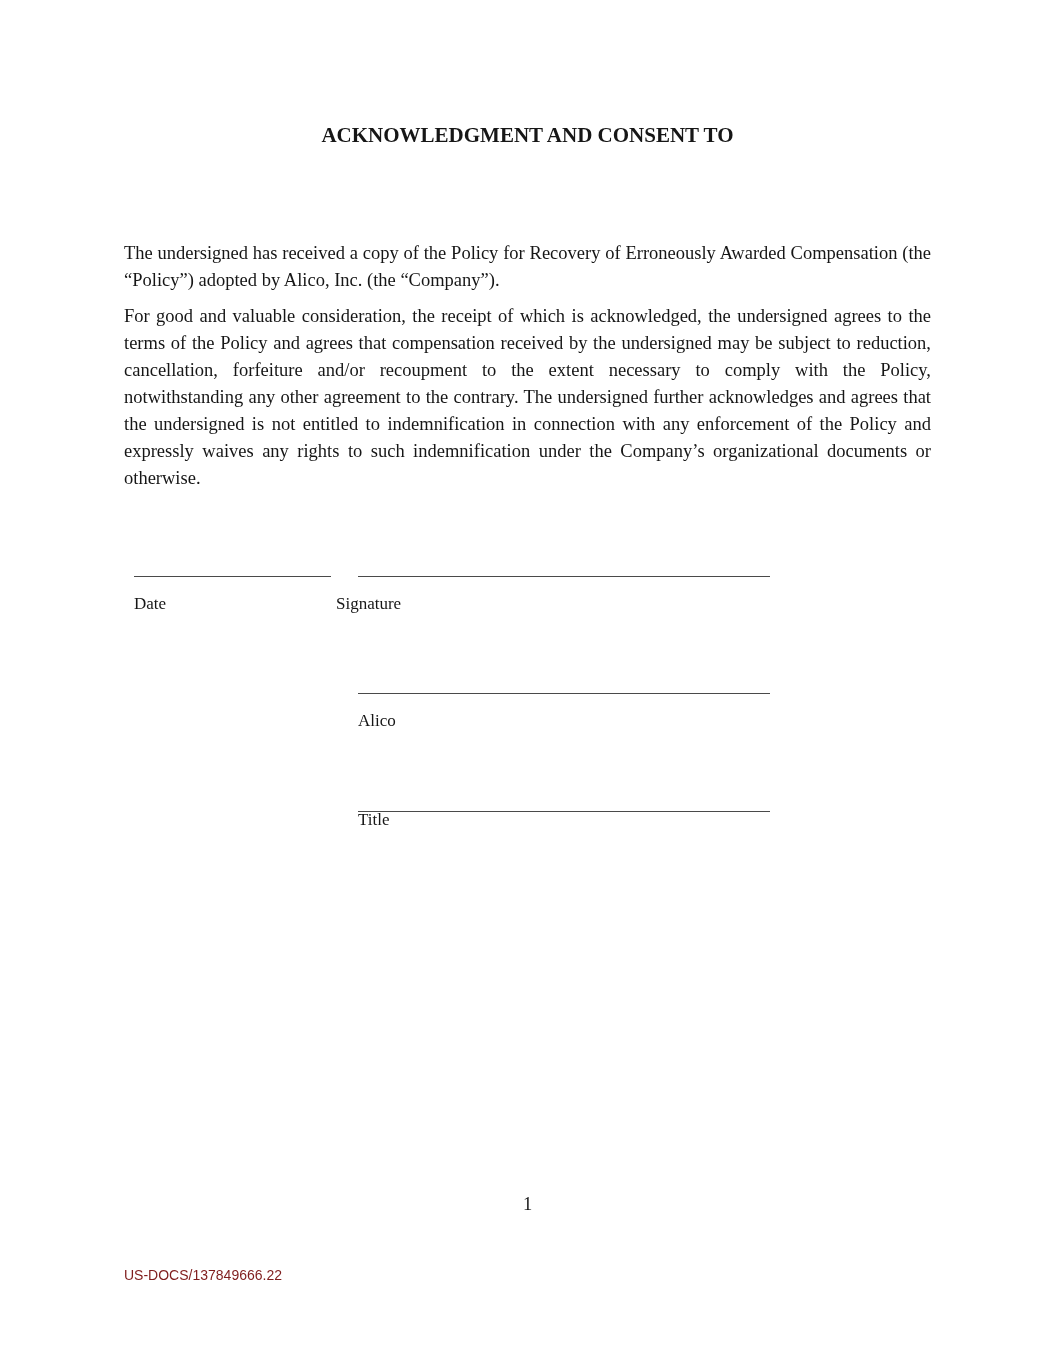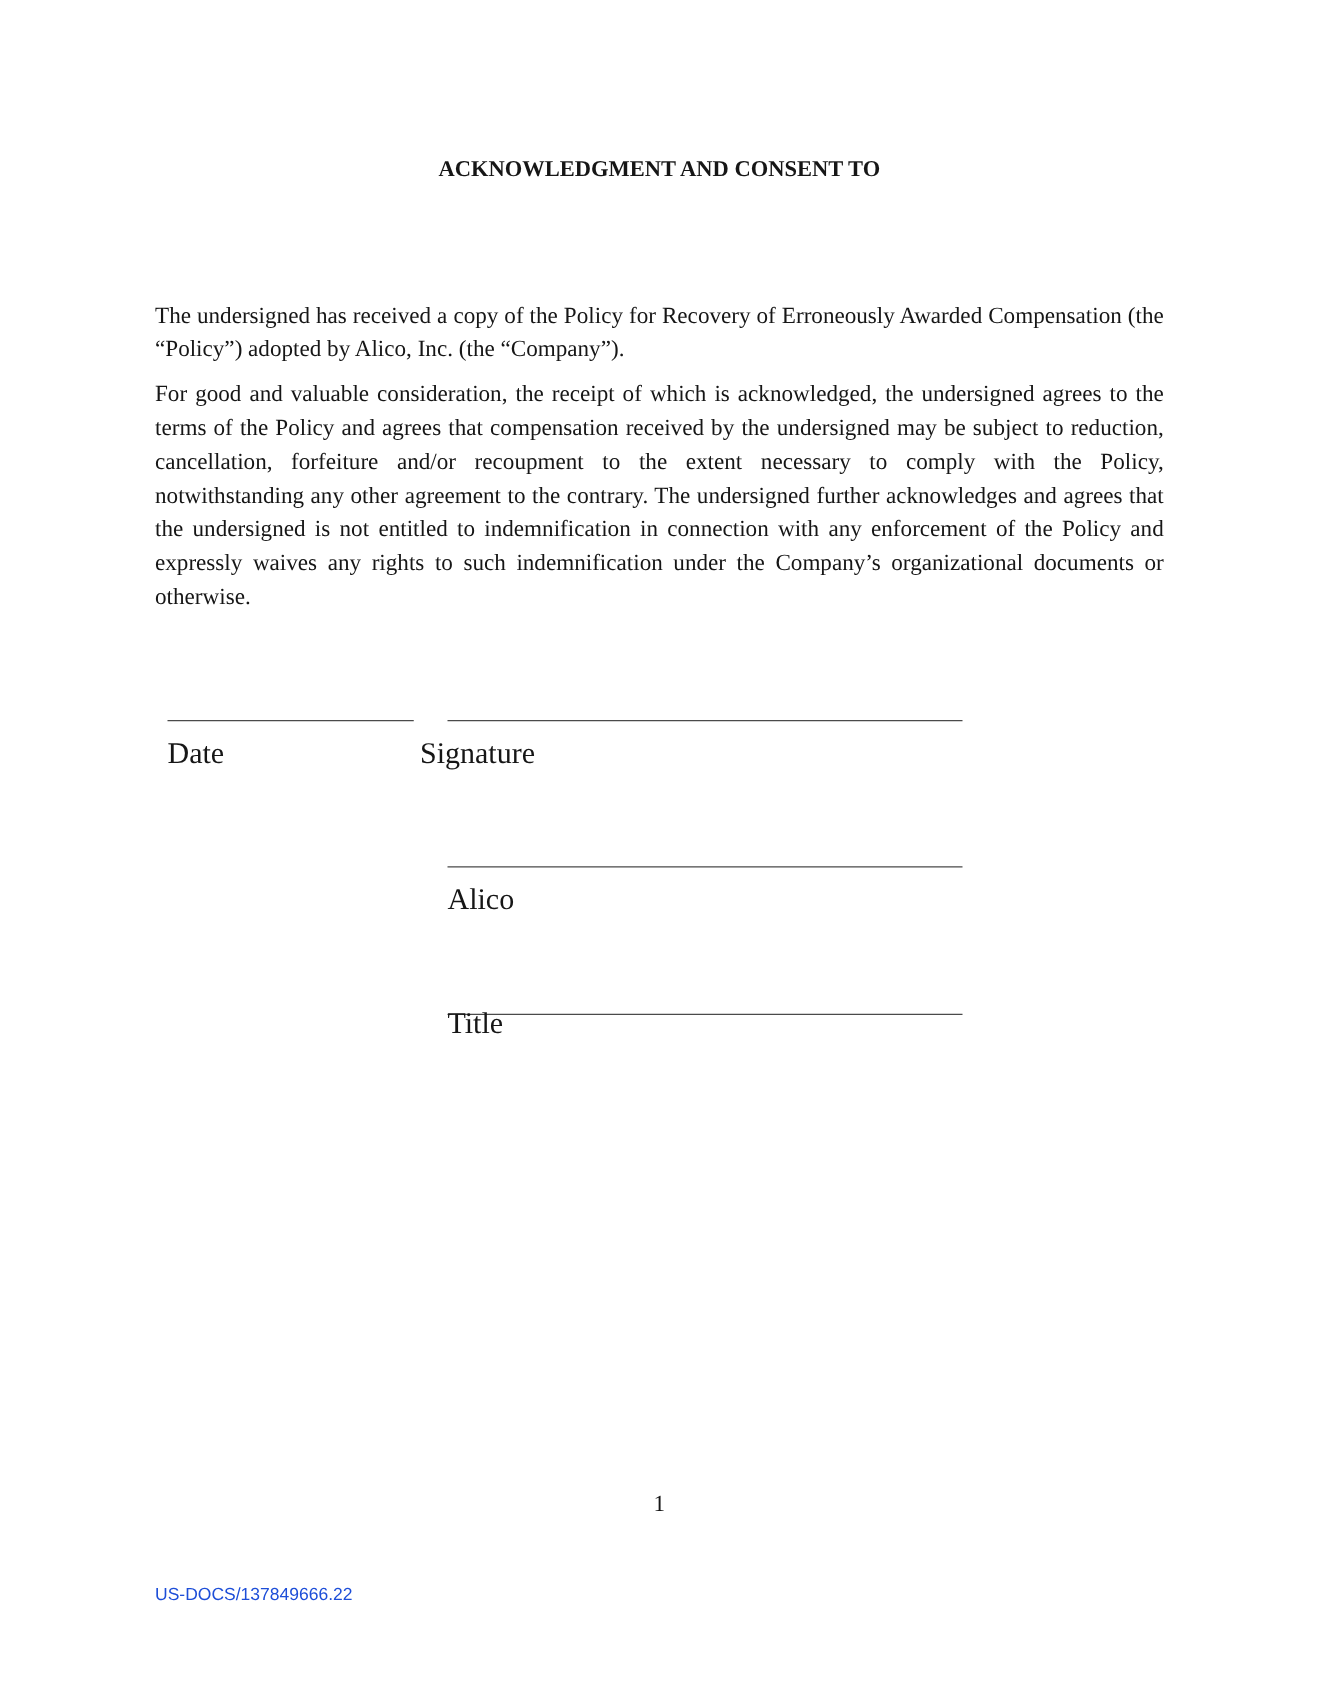--- a/index.html
+++ b/index.html
@@ -16,21 +16,21 @@
     color: #161616;
     overflow: hidden;
   }
   .doc-title {
     position: absolute;
     top: 122px;
     left: 0;
     width: 100%;
     text-align: center;
     font-weight: 700;
-    font-size: 18px;
+    font-size: 21px;
     line-height: 27px;
   }
   .body-para {
     position: absolute;
     left: 124px;
     width: 807px;
     text-align: justify;
     font-size: 18.5px;
     line-height: 27px;
   }
@@ -40,21 +40,21 @@
     position: absolute;
     height: 0;
     border-top: 1.5px solid #4a4a4a;
   }
   .line-date      { top: 576px; left: 134px; width: 197px; }
   .line-signature { top: 576px; left: 358px; width: 412px; }
   .line-name      { top: 693px; left: 358px; width: 412px; }
   .line-title     { top: 811px; left: 358px; width: 412px; }
   .sig-label {
     position: absolute;
-    font-size: 24px;
+    font-size: 17px;
     line-height: 27px;
   }
   .label-date      { top: 590px; left: 134px; }
   .label-signature { top: 590px; left: 336px; }
   .label-name      { top: 707px; left: 358px; }
   .label-title     { top: 806px; left: 358px; }
   .page-number {
     position: absolute;
     top: 1191px;
     left: 0;
@@ -63,21 +63,21 @@
     font-size: 18.5px;
     line-height: 27px;
   }
   .doc-footer {
     position: absolute;
     top: 1266px;
     left: 124px;
     font-family: "Liberation Sans", sans-serif;
     font-size: 14px;
     line-height: 18px;
-    color: #1d4ed8;
+    color: #7f1d1d;
   }
 </style>
 </head>
 <body>
 
 <div class="page">
 
   <div class="doc-title">
     <div>ACKNOWLEDGMENT AND CONSENT TO</div>
   </div>

